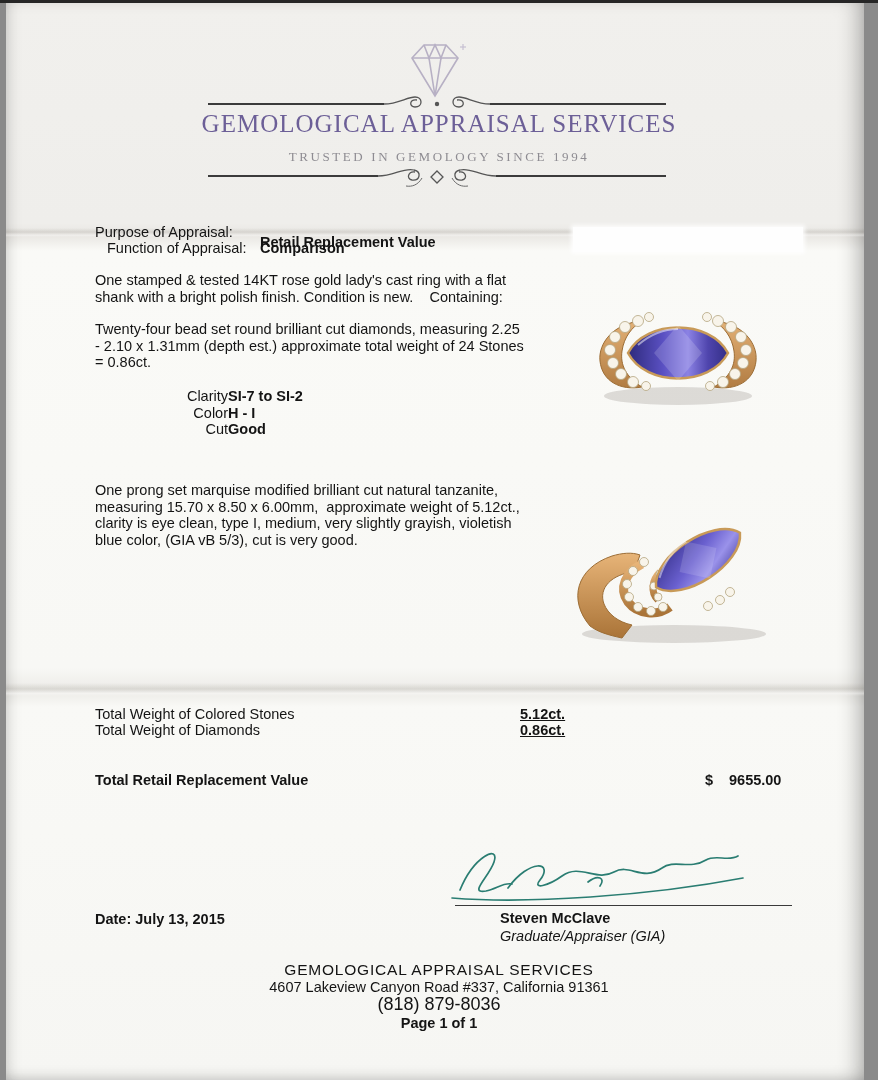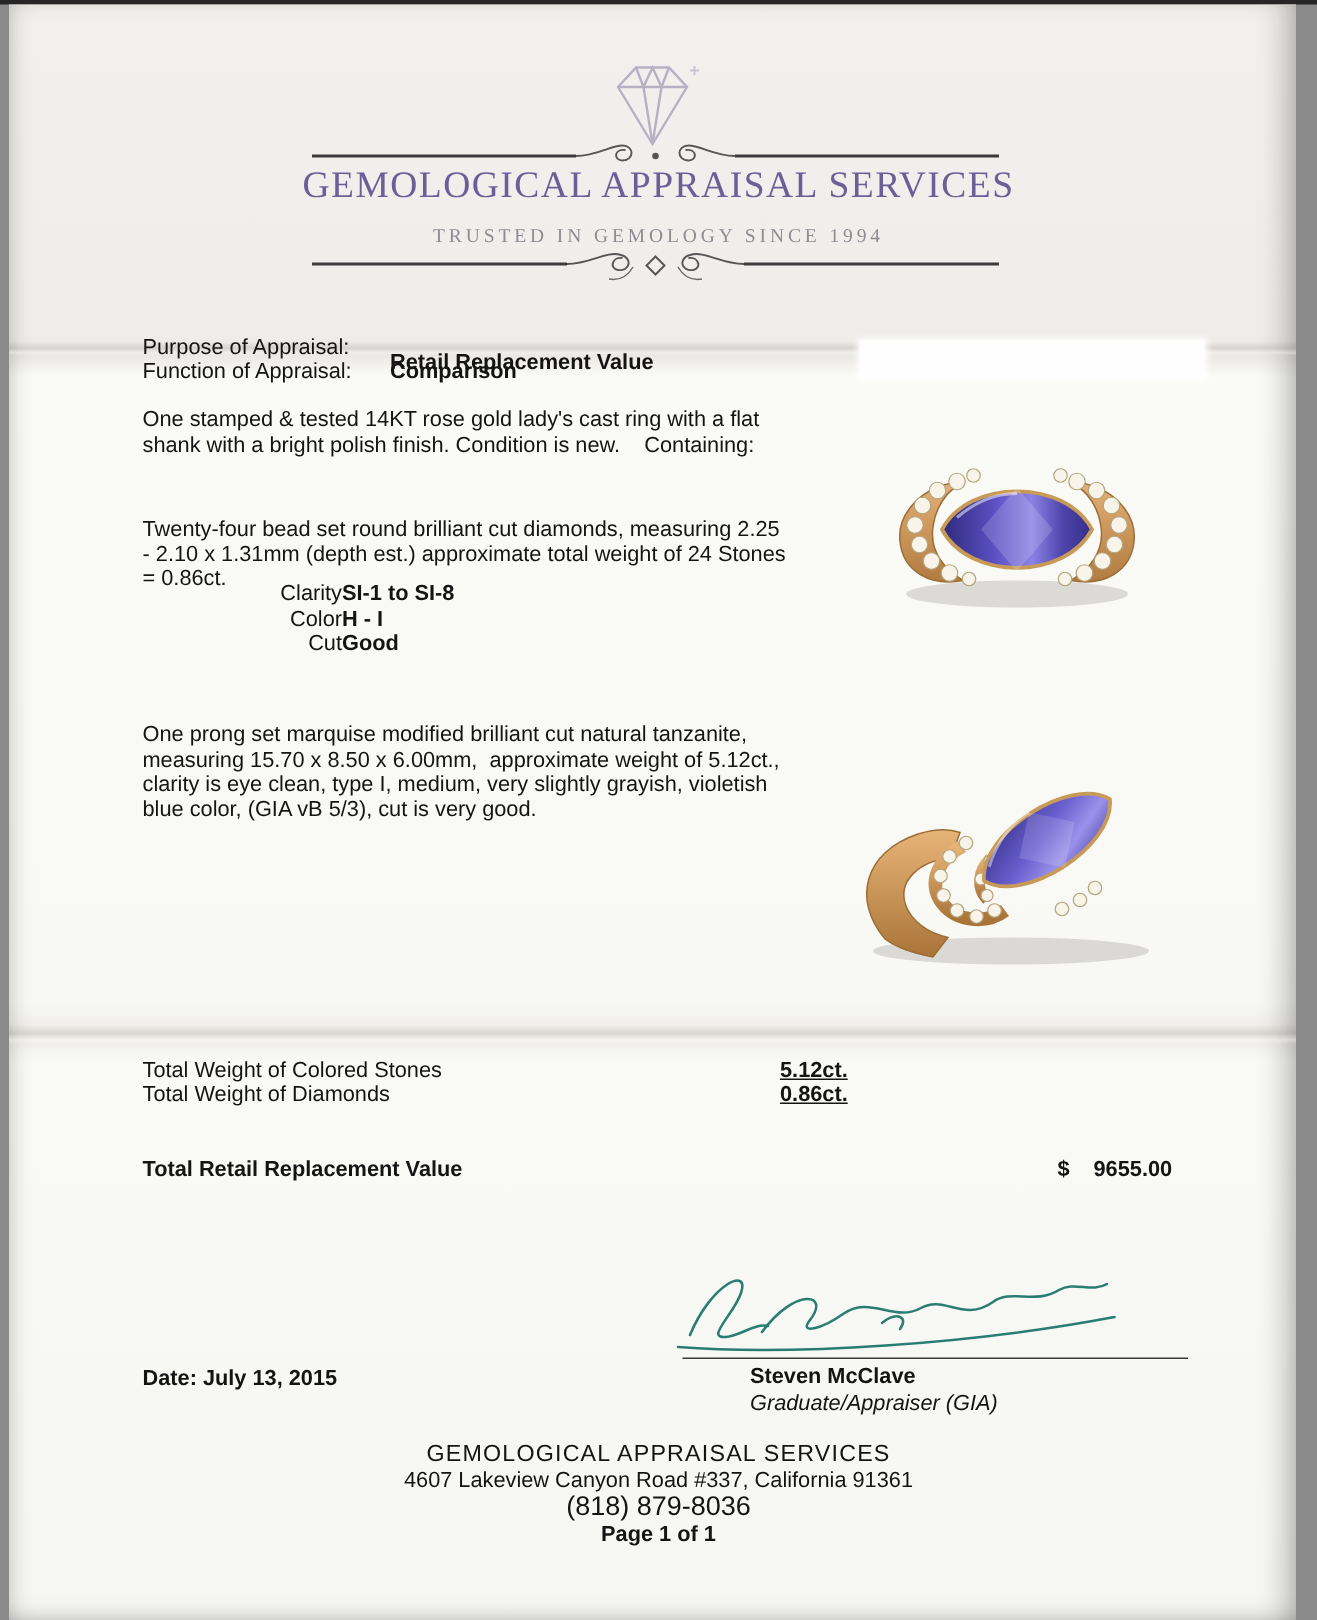--- a/index.html
+++ b/index.html
@@ -86,36 +86,36 @@
     <path d="M0 10 H170" stroke="#3b3b3b" stroke-width="2"></path>
     <path d="M288 10 H458" stroke="#3b3b3b" stroke-width="2"></path>
     <path d="M170 10 C186 10 196 1 206 4 C214 6 212 15 204 14 C198 13 200 5 207 6" fill="none" stroke="#565656" stroke-width="1.3"></path>
     <path d="M288 10 C272 10 262 1 252 4 C244 6 246 15 254 14 C260 13 258 5 251 6" fill="none" stroke="#565656" stroke-width="1.3"></path>
     <path d="M229 5 l6 6 -6 6 -6 -6 Z" fill="none" stroke="#565656" stroke-width="1.3"></path>
     <path d="M214 12 c-4 7 -10 9 -16 8 M244 12 c4 7 10 9 16 8" fill="none" stroke="#6a6a6a" stroke-width="1"></path>
   </svg>
 
   <div class="abs txt" style="left:95px;top:224px;">Purpose of Appraisal:</div>
   <div class="abs txt b" style="left:260px;top:234px;">Retail Replacement Value</div>
-  <div class="abs txt" style="left:95px;top:240px;">Function of Appraisal:</div>
+  <div class="abs txt" style="left:107px;top:240px;">Function of Appraisal:</div>
   <div class="abs txt b" style="left:260px;top:240px;">Comparison</div>
 
   <div class="abs whiteout" style="left:573px;top:227px;width:230px;height:25px;"></div>
 
   <div class="abs txt para" style="left:95px;top:272px;">One stamped &amp; tested 14KT rose gold lady's cast ring with a flat
 shank with a bright polish finish. Condition is new.    Containing:</div>
 
-  <div class="abs txt para" style="left:95px;top:321px;margin-top:24px;">Twenty-four bead set round brilliant cut diamonds, measuring 2.25
+  <div class="abs txt para" style="left:95px;top:321px;">Twenty-four bead set round brilliant cut diamonds, measuring 2.25
 - 2.10 x 1.31mm (depth est.) approximate total weight of 24 Stones
 = 0.86ct.</div>
 
   <div class="abs txt" style="left:122px;top:388px;text-align:right;">
     <div class="grade-row">
       <span class="g-label">Clarity</span>
-      <span class="b">SI-1 to SI-8</span>
+      <span class="b">SI-7 to SI-2</span>
     </div>
     <div class="grade-row">
       <span class="g-label">Color</span>
       <span class="b">H - I</span>
     </div>
     <div class="grade-row">
       <span class="g-label">Cut</span>
       <span class="b">Good</span>
     </div>
   </div>

